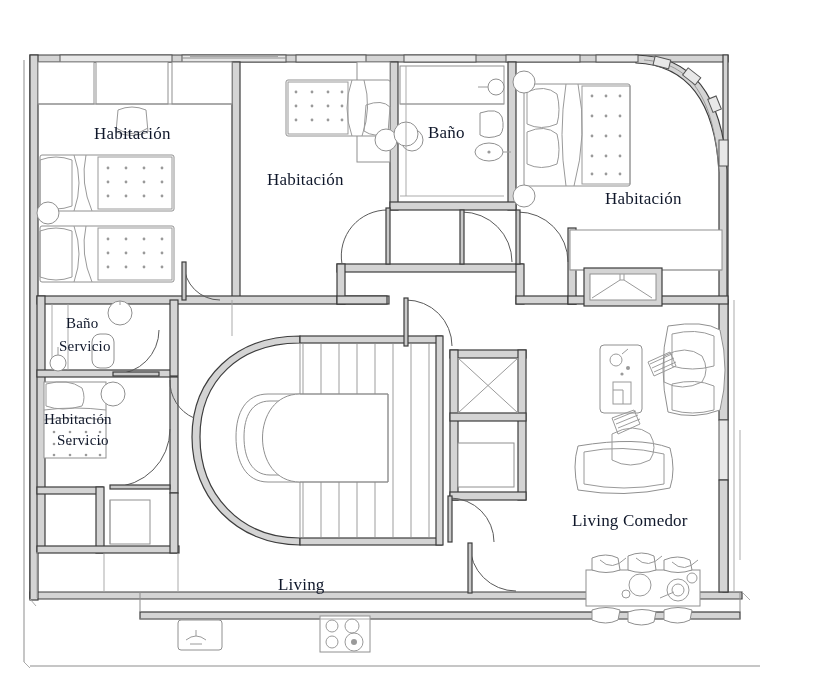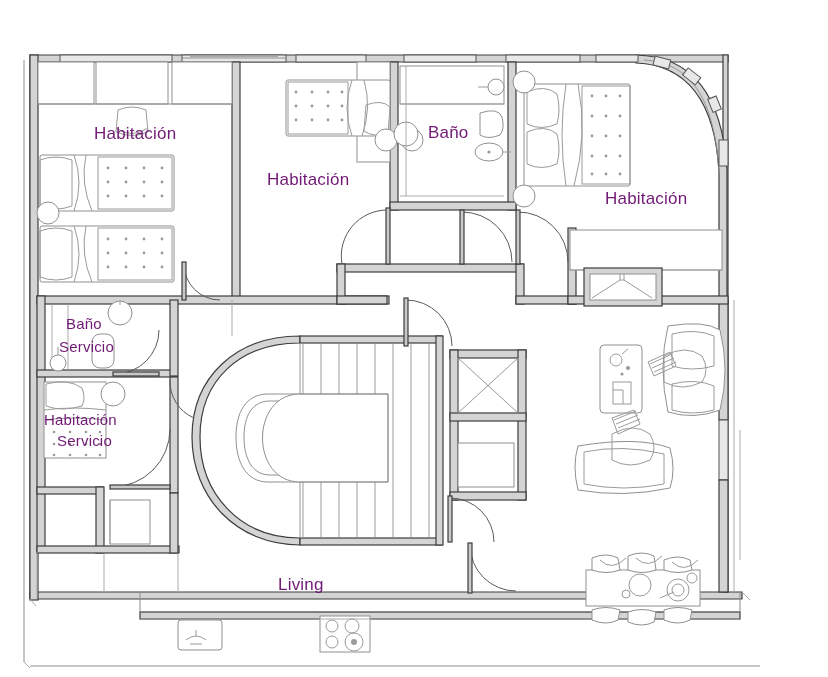--- a/index.html
+++ b/index.html
@@ -4,22 +4,22 @@
 <style>
   html,body{margin:0;padding:0;background:#ffffff;}
   body{
     font-family:"Liberation Sans", sans-serif;
     width:828px;height:677px;overflow:hidden;
   }
   #stage{position:relative;width:828px;height:677px;background:#fff;}
   #plan{position:absolute;left:0;top:0;}
   .lbl{
     position:absolute;
-    color:#701a75;
-    font-family:Liberation Sans, sans-serif;
+    color:#0f172a;
+    font-family:Liberation Serif, serif;
     font-size:17px;
     white-space:nowrap;
     letter-spacing:.2px;
     pointer-events:none;
   }
   .lbl.small{font-size:15px;}
 </style>
 </head>
 <body>
 
@@ -394,14 +394,15 @@
 <div class="lbl" style="left:428px;top:123px;">Baño</div>
 <div class="lbl" style="left:605px;top:189px;">Habitación</div>
 
 <div class="lbl small" style="left:66px;top:315px;">Baño</div>
 <div class="lbl small" style="left:59px;top:338px;">Servicio</div>
 
 <div class="lbl small" style="left:44px;top:411px;">Habitación</div>
 <div class="lbl small" style="left:57px;top:432px;">Servicio</div>
 
 <div class="lbl" style="left:278px;top:575px;">Living</div>
+<div class="lbl" style="left:572px;top:511px;">Living Comedor</div>
 
 </div>
 
 </body></html>

